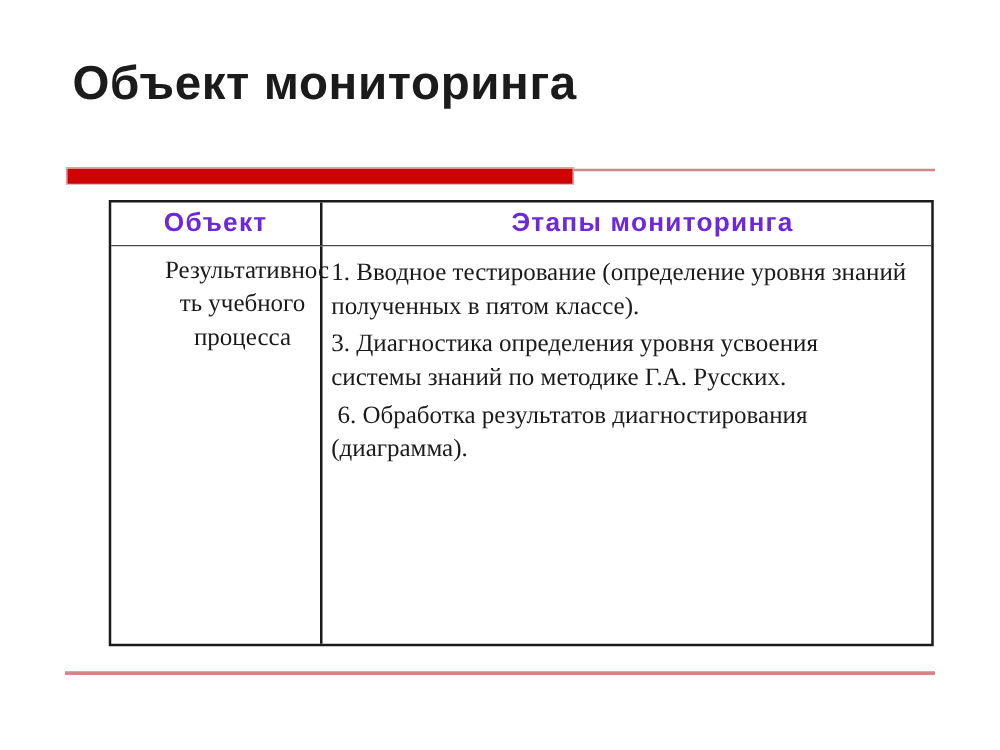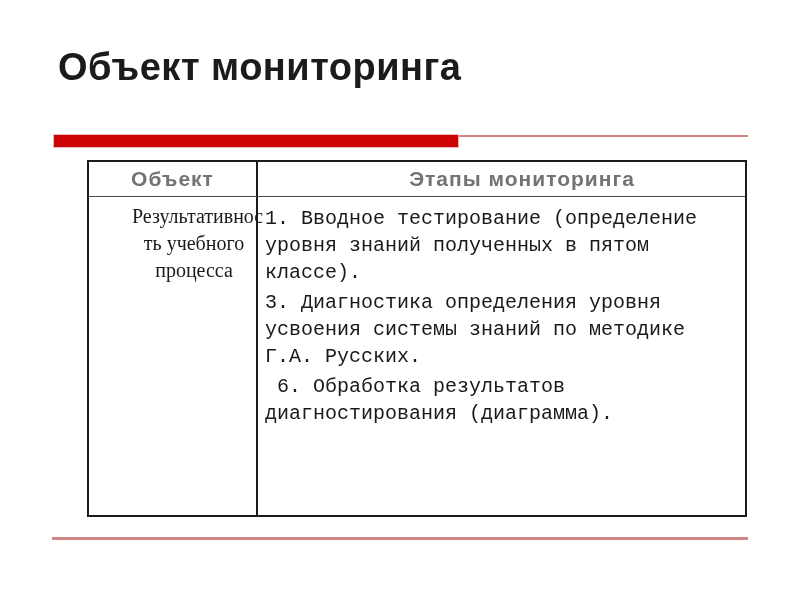--- a/index.html
+++ b/index.html
@@ -55,37 +55,37 @@
 
   .col-object { width: 169px; flex: 0 0 169px; border-right: 2px solid #1a1a1a; box-sizing: border-box; }
   .col-stages { flex: 1 1 auto; padding-left: 41px; }
 
   .h-cell {
     display: flex; align-items: center; justify-content: center;
     font-family: "Liberation Sans", sans-serif;
     font-weight: bold;
     font-size: 21px;
     letter-spacing: 1px;
-    color: #737373;
+    color: #6d28d9;
     text-align: center;
   }
 
   .object-cell {
     font-family: "Liberation Serif", serif;
     font-size: 20px;
     line-height: 27px;
     color: #1a1a1a;
     text-align: center;
     padding-top: 6px;
     white-space: pre-line;
     padding-left: 43px;
   }
 
   .stages-cell {
-    font-family: Liberation Mono, monospace;
+    font-family: Liberation Serif, serif;
     font-size: 20px;
     line-height: 27px;
     color: #1a1a1a;
     padding: 8px 14px 0 7px;
   }
   .stages-cell p {
     margin: 0 0 3px 0;
     white-space: pre-wrap;
   }
 

